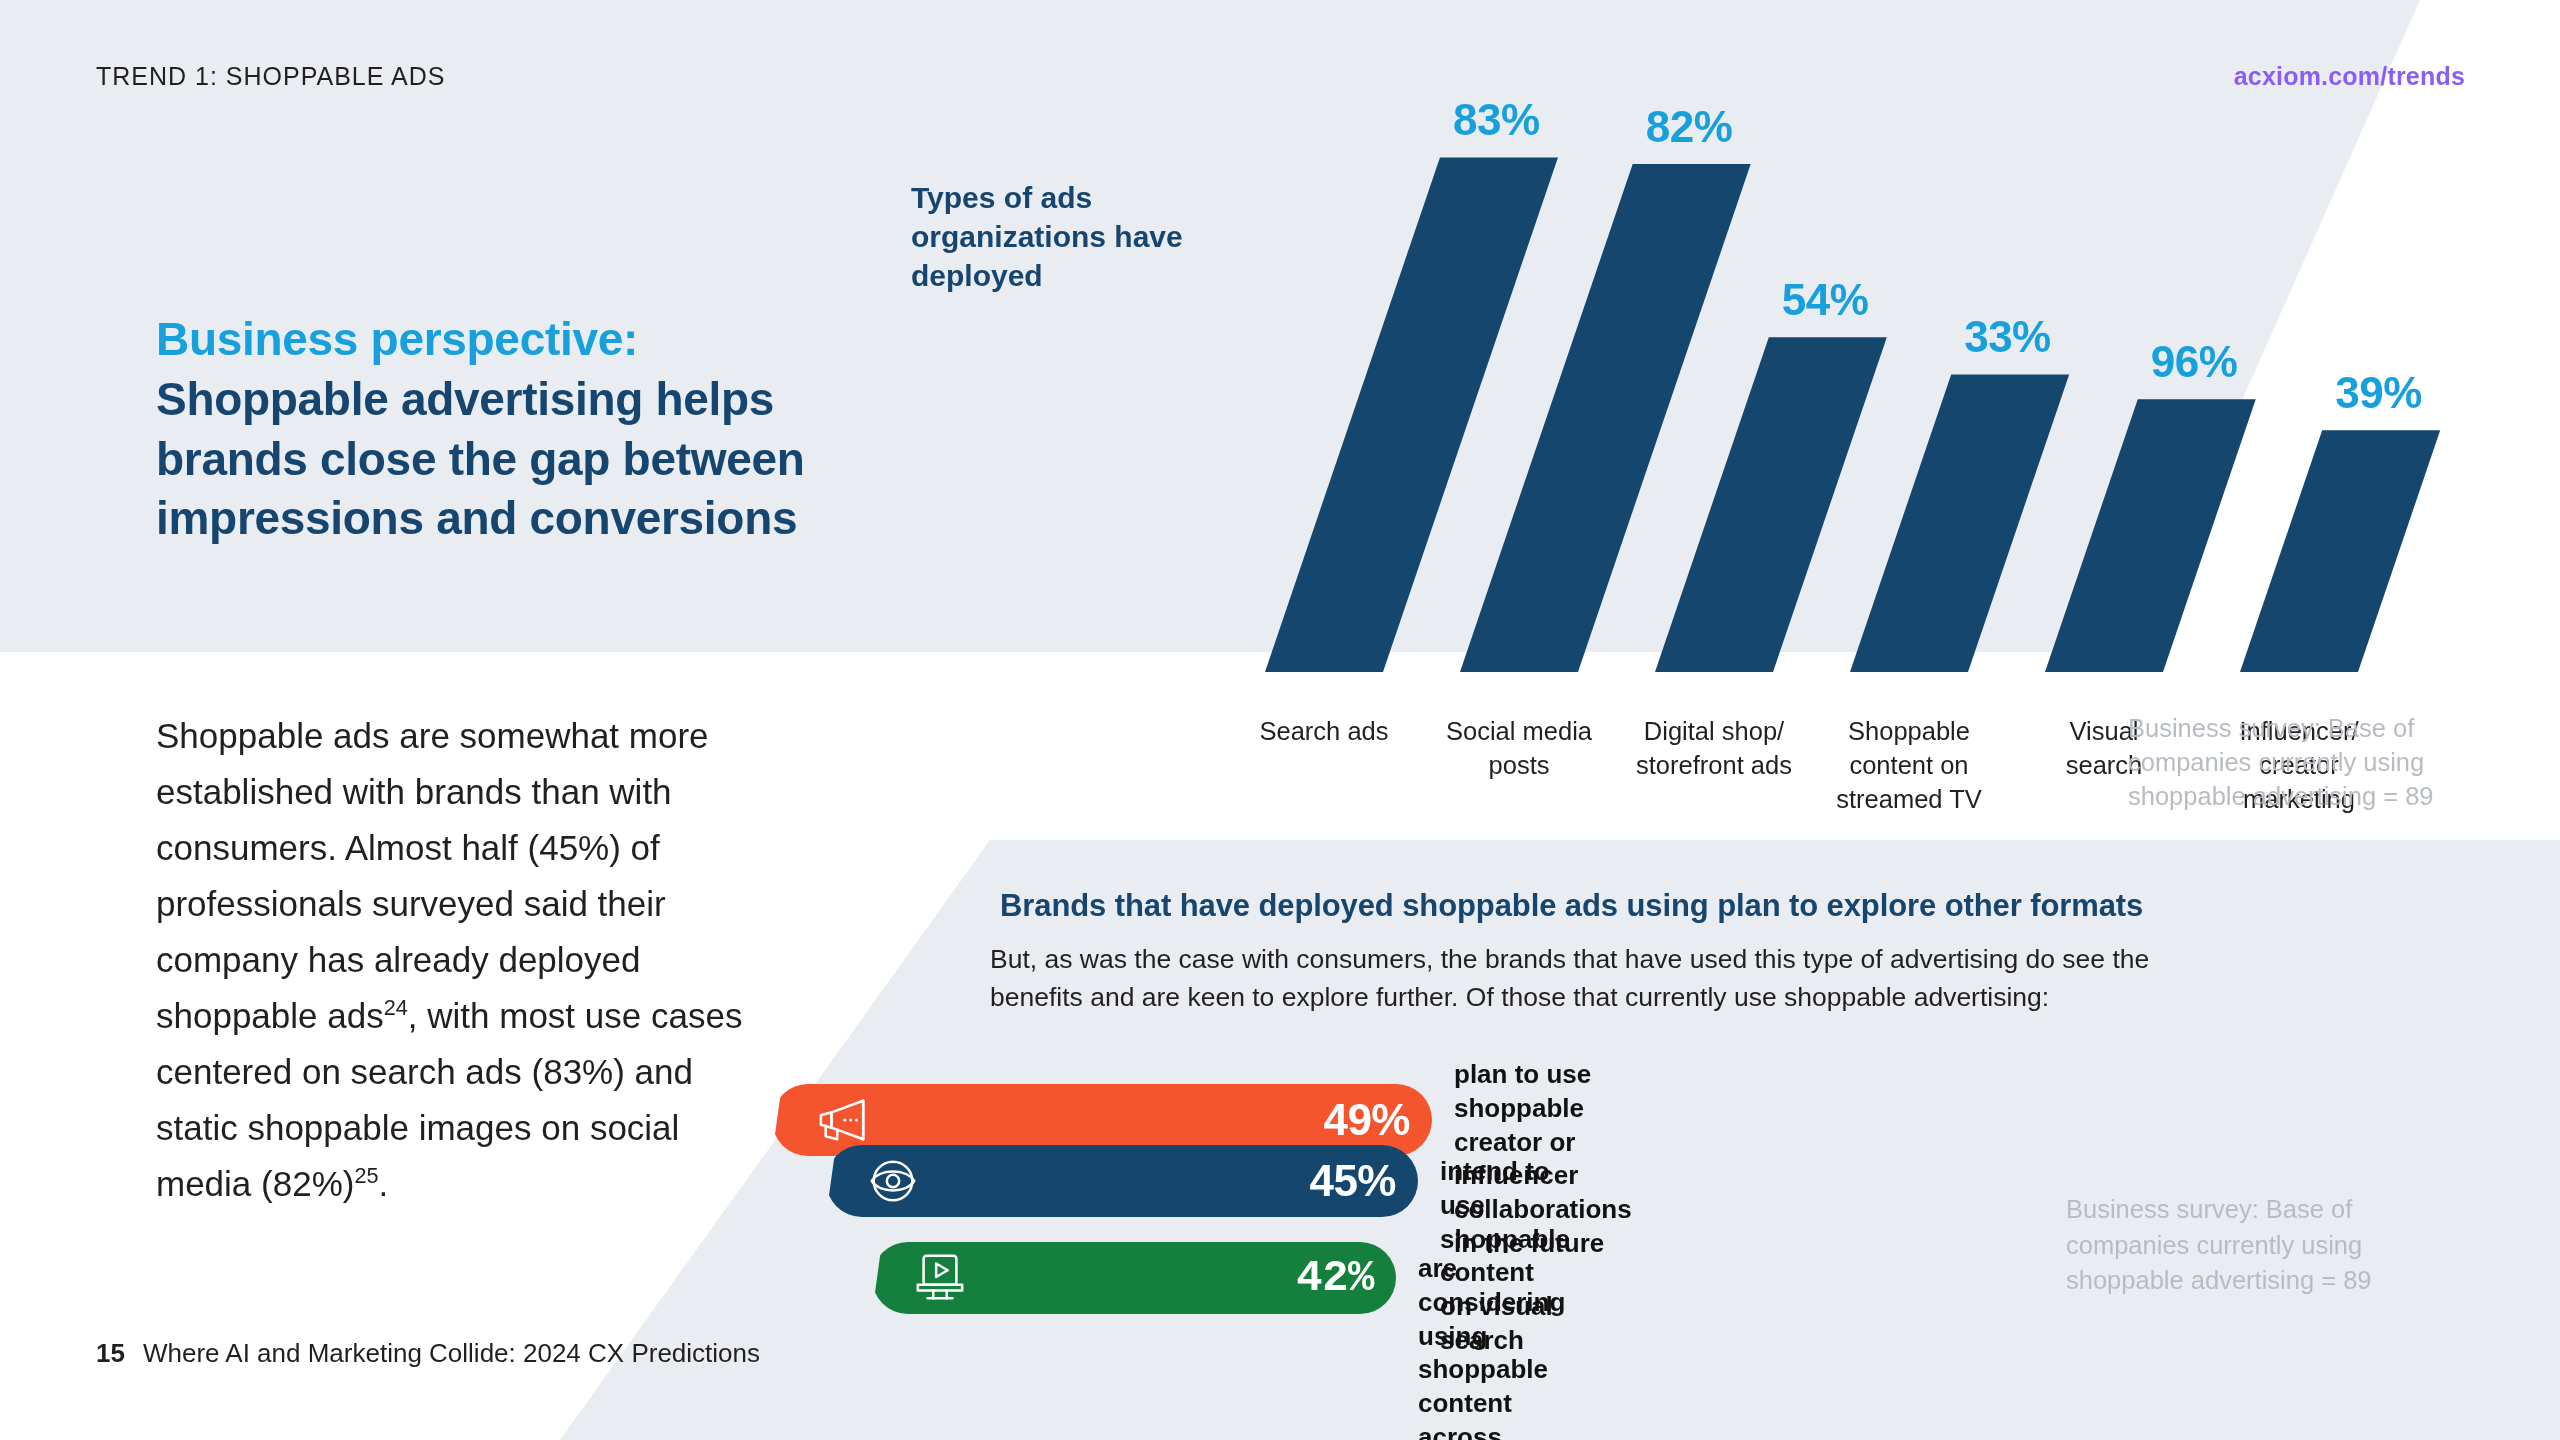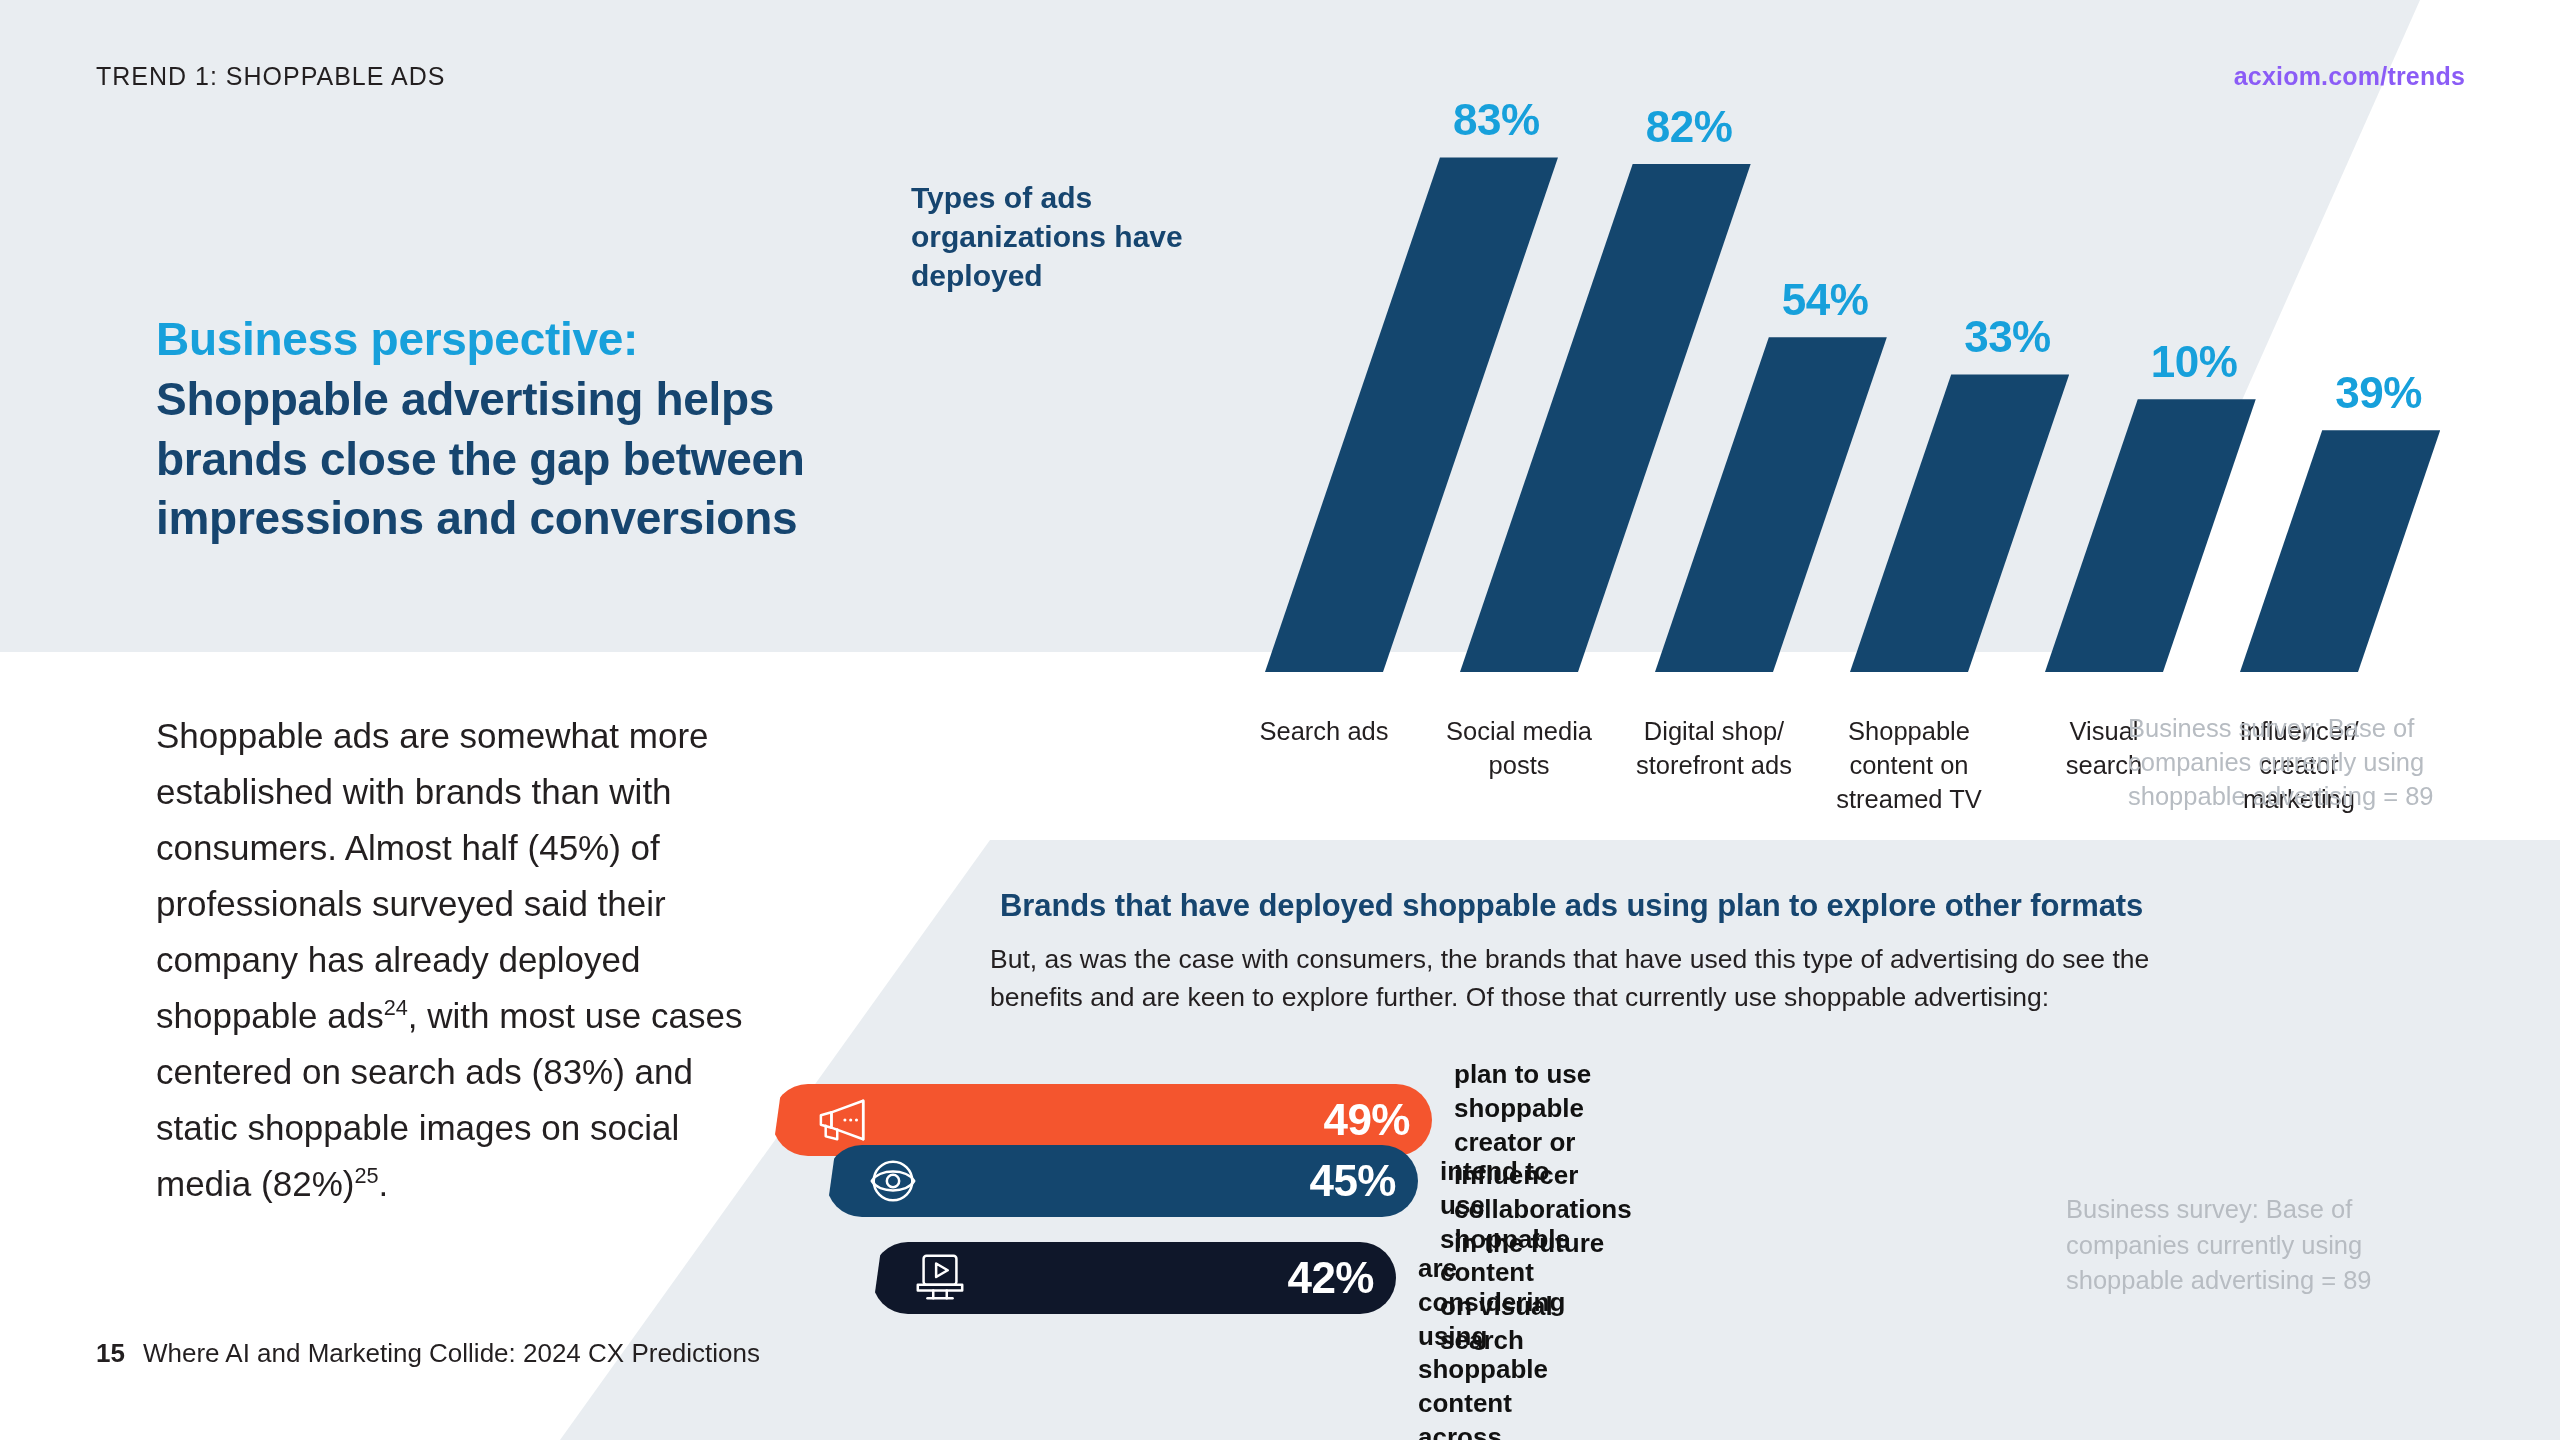--- a/index.html
+++ b/index.html
@@ -228,21 +228,21 @@
     </div>
     <div class="bar-col">
       <div class="bar-shape" style="left: 1850px; top: 374.4px; width: 219.184px; height: 297.6px; background: rgb(20, 70, 110); clip-path: polygon(46.16% 0px, 100% 0px, 53.84% 100%, 0px 100%);"></div>
       <div class="bar-value" style="color: rgb(23, 160, 219); left: 1964.18px; top: 312.4px;">33%</div>
       <div class="bar-label" style="left: 1798px; top: 715px; width: 222px;">Shoppable
 content on
 streamed TV</div>
     </div>
     <div class="bar-col">
       <div class="bar-shape" style="left: 2045px; top: 399.2px; width: 210.752px; height: 272.8px; background: rgb(20, 70, 110); clip-path: polygon(44.01% 0px, 100% 0px, 55.99% 100%, 0px 100%);"></div>
-      <div class="bar-value" style="color: rgb(23, 160, 219); left: 2150.75px; top: 337.2px;">10%</div>
+      <div class="bar-value" style="color: rgb(23, 160, 219); left: 2150.75px; top: 337.2px;">96%</div>
       <div class="bar-label" style="left: 1993px; top: 715px; width: 222px;">Visual
 search</div>
     </div>
     <div class="bar-col">
       <div class="bar-shape" style="left: 2240px; top: 430.2px; width: 200.212px; height: 241.8px; background: rgb(20, 70, 110); clip-path: polygon(41.06% 0px, 100% 0px, 58.94% 100%, 0px 100%);"></div>
       <div class="bar-value" style="color: rgb(23, 160, 219); left: 2335.21px; top: 368.2px;">39%</div>
       <div class="bar-label" style="left: 2188px; top: 715px; width: 222px;">Influencer/
 creator
 marketing</div>
     </div>
@@ -282,21 +282,21 @@
               <circle cx="28" cy="28" r="6.4"></circle>
             </svg>
           </span>
           <span class="hbar-pct">45%</span>
         </div>
       </div>
       <div class="hbar-text" style="left: 1440px; top: 1155px;">intend to use shoppable
 content on visual search</div>
     </div>
     <div class="hbar-row">
-      <div class="hbar" style="left: 872px; top: 1242px; width: 524px; background: #0f172a;">
+      <div class="hbar" style="left: 872px; top: 1242px; width: 524px; background: #15803d; font-family: Liberation Mono, monospace;">
         <div class="hbar-inner">
           <span>
             <svg class="icon-svg" width="56" height="56" viewBox="0 0 58 58" fill="none" stroke="#ffffff" stroke-width="2.6" stroke-linecap="round" stroke-linejoin="round">
               <rect x="12" y="6" width="34" height="30" rx="3"></rect>
               <path d="M25 14 L37 21 L25 28 Z"></path>
               <path d="M6 36 L52 36 L52 42 L6 42 Z"></path>
               <path d="M22 42 L22 50"></path>
               <path d="M36 42 L36 50"></path>
               <path d="M16 50 L42 50"></path>
             </svg>

